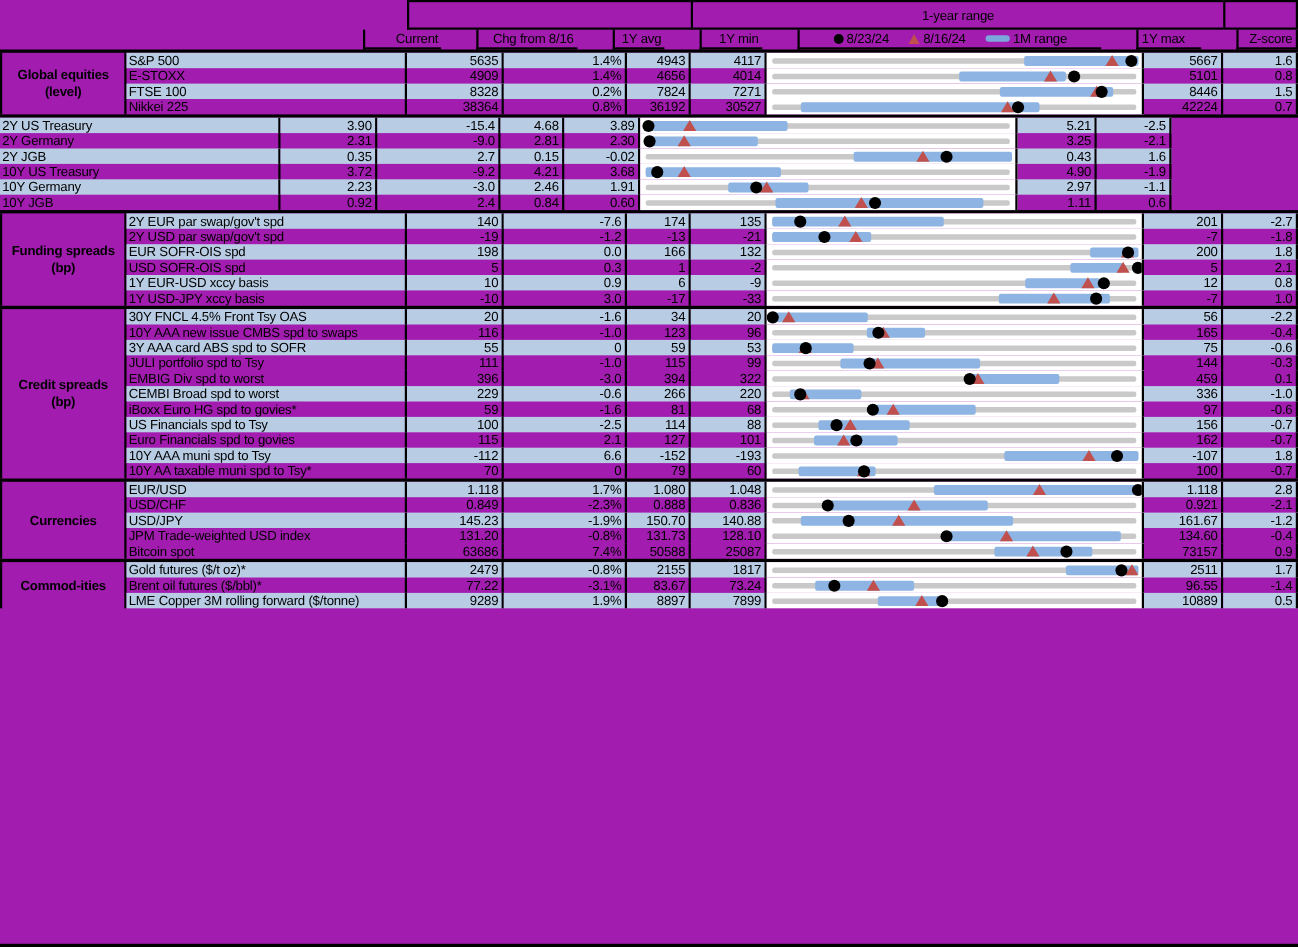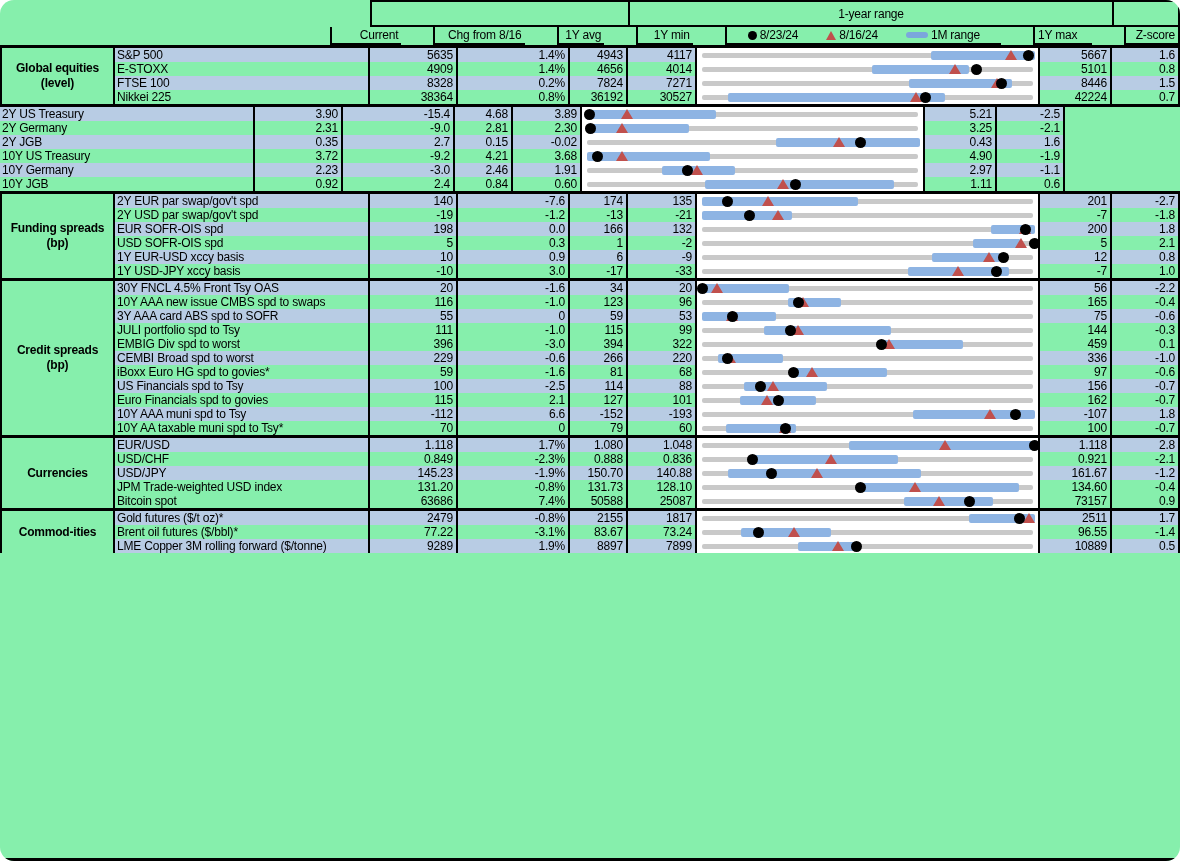--- a/index.html
+++ b/index.html
@@ -1,39 +1,39 @@
 <!DOCTYPE html>
 <html><head>
 <meta charset="utf-8">
 <style>
   * { margin:0; padding:0; box-sizing:border-box; }
   html,body { background:#fff; }
   body { font-family:"Liberation Sans", sans-serif; }
   #app {
-    position:relative; width:1180px; height:861px; background:#86efac;
-    font-size:12px; color:#000; letter-spacing:-0.2px; overflow:hidden;border-radius:14px;
+    position:relative; width:1180px; height:861px; background:#a21caf;
+    font-size:12px; color:#000; letter-spacing:-0.2px; overflow:hidden;
   }
   
   .hdr-row1 { display:flex; height:27px; }
   .hdr-row1 .spacer { width:370px; }
   .hdr-row1 .cell { border:2px solid #000; border-right-width:0; }
   .hdr-row1 .c1 { width:258px; }
   .hdr-row1 .c2 { width:484px; display:flex; align-items:center; justify-content:center; }
   .hdr-row1 .c3 { width:68px; border-right-width:2px; }
   .hdr-row2 { display:flex; height:18px; }
   .hdr-row2 .spacer { width:370px; }
   .hdr-row2 .cell {
     border-left:2px solid #000; border-bottom:2px solid #000;
     display:flex; align-items:center; white-space:nowrap; overflow:hidden;margin-left:32px;
   }
   .hdr-row2 .num { justify-content:flex-end; padding-right:3px; }
   .h-current { width:88px; } .h-chg { width:112px; } .h-avg { width:58px; }
   .h-min { width:69px; } .h-legend { width:343px; justify-content:center; }
   .h-max { width:72px; padding-left:3px; } .h-z { width:68px; border-right:2px solid #000; justify-content:flex-end; padding-right:3px; }
-  .legend { display:flex; align-items:center; gap:28px; }
+  .legend { display:flex; align-items:center; gap:18px; }
   .legend-item { display:flex; align-items:center; gap:3px; }
   .legend-dot { width:9px; height:9px; border-radius:50%; background:#000; }
   .legend-tri { width:0; height:0; border-left:5px solid transparent; border-right:5px solid transparent; border-bottom:9px solid #C0504D; }
   .legend-bar { width:22px; height:6px; border-radius:3px; background:#7BA7DC; }
   
   #table-body { display:flex; flex-direction:column; height:816px; border-top:3px solid #000; border-bottom:3px solid #000; }
   .section { display:flex; border-top:3px solid #000; min-height:0; }
   .section:first-child { border-top:0; }
   .cat-cell {
     width:115px; border-left:2px solid #000; border-right:2px solid #000;

